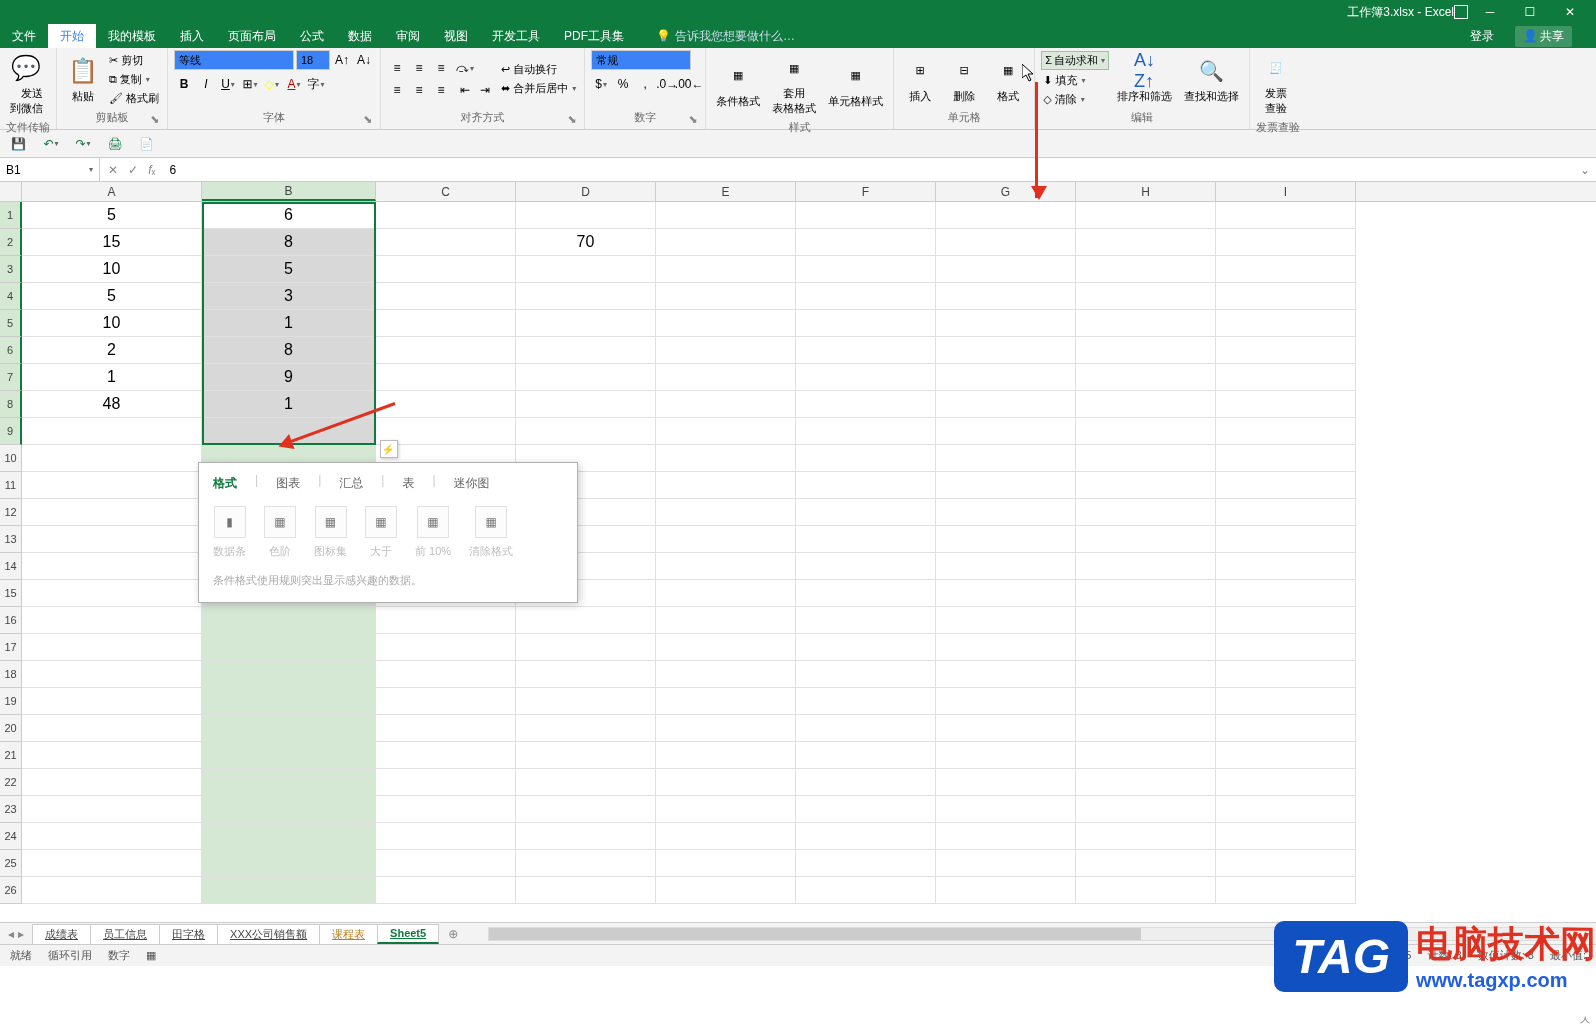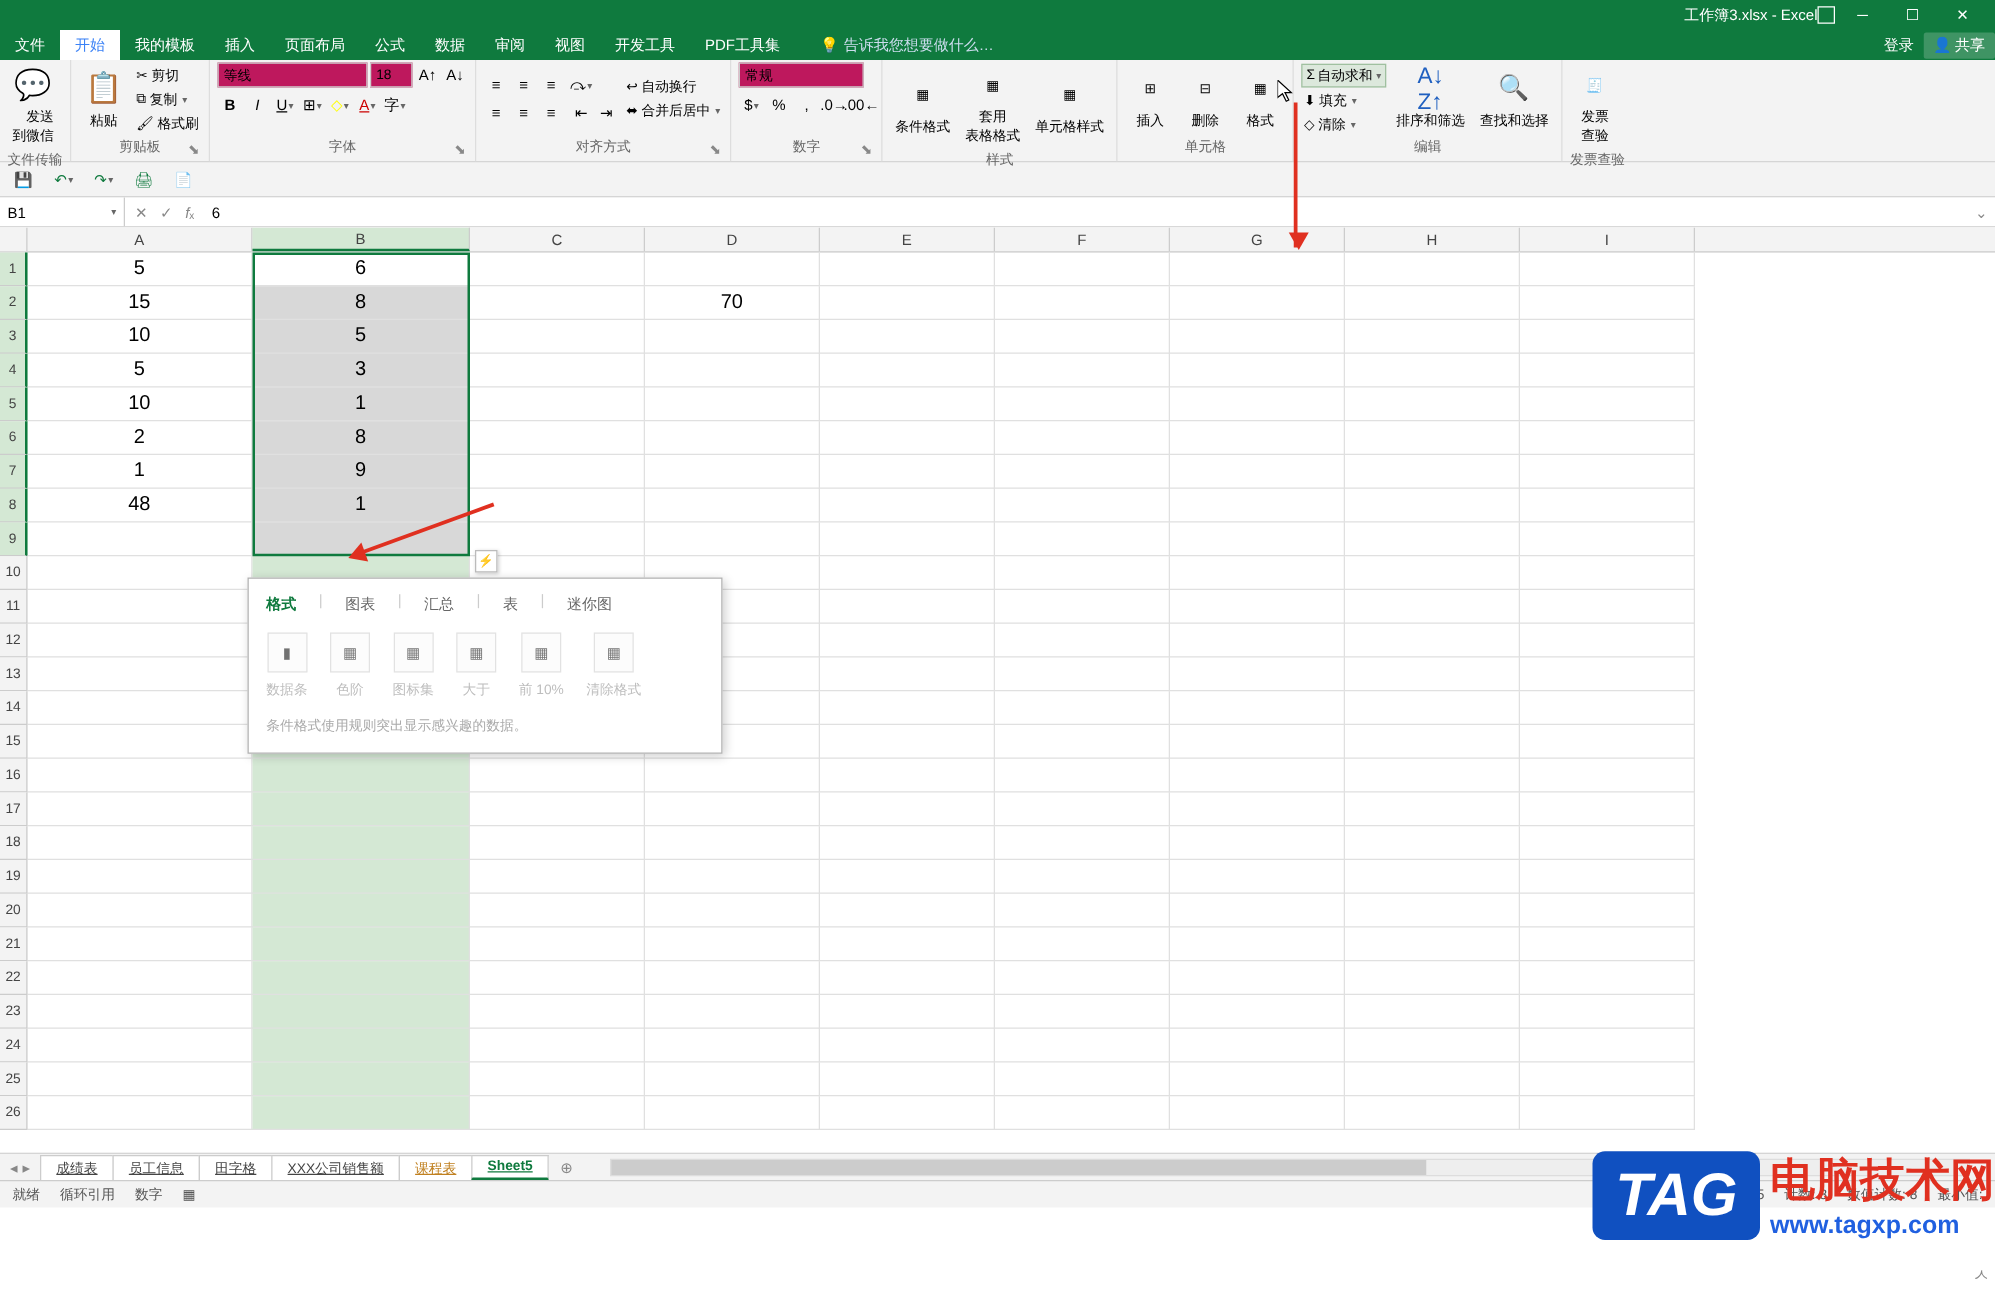--- a/index.html
+++ b/index.html
@@ -10,35 +10,35 @@
 .title-center { flex: 1; text-align: right; font-size: 12px; }
 .title-right { display: flex; align-items: center; gap: 4px; padding-right: 8px; }
 .win-btn { width: 36px; height: 24px; display: flex; align-items: center; justify-content: center; color: #fff; cursor: pointer; }
 .restore-icon { width: 14px; height: 14px; border: 1px solid #fff; }
 
 
 .menu-bar { background: #0f7a3e; height: 24px; display: flex; align-items: center; color: #fff; }
 .menu-tab { padding: 0 12px; height: 24px; display: flex; align-items: center; cursor: pointer; font-size: 12px; }
 .menu-tab.file { background: #0f7a3e; }
 .menu-tab.active { background: #fff; color: #3b82f6; }
-.menu-right { margin-left: auto; display: flex; align-items: center; padding-right: 0; gap: 8px; }
+.menu-right { margin-left: auto; display: flex; align-items: center; padding-right: 24px; gap: 21px; }
 .tell-me { color: #cde; font-size: 12px; margin-left: 20px; display: flex; align-items: center; gap: 4px; }
 .share-btn { background: rgba(255,255,255,0.2); padding: 2px 8px; border-radius: 2px; display: flex; align-items: center; gap: 2px; }
 
 
 .ribbon { background: #f3f3f3; border-bottom: 1px solid #ccc; height: 82px; display: flex; }
 .ribbon-group { border-right: 1px solid #ddd; padding: 2px 6px; display: flex; flex-direction: column; }
 .ribbon-group-content { flex: 1; display: flex; align-items: center; gap: 4px; }
 .ribbon-group-label { text-align: center; font-size: 11px; color: #666; padding: 2px 0; position: relative; }
 .ribbon-group-label .launcher { position: absolute; right: 0; bottom: 2px; width: 12px; height: 12px; color: #888; cursor: pointer; }
 .big-btn { display: flex; flex-direction: column; align-items: center; justify-content: center; gap: 2px; padding: 2px 4px; cursor: pointer; font-size: 11px; }
 .big-btn .icon { width: 32px; height: 32px; display: flex; align-items: center; justify-content: center; }
 .small-row { display: flex; align-items: center; gap: 3px; font-size: 11px; cursor: pointer; padding: 1px 2px; }
 .col-btns { display: flex; flex-direction: column; gap: 2px; }
-.font-select { border: 1px solid #ccc; background: #be185d; height: 20px; font-size: 11px; padding: 0 4px; }
+.font-select { border: 1px solid #ccc; background: #3b82f6; height: 20px; font-size: 11px; padding: 0 4px; }
 .icon-btn { width: 20px; height: 20px; display: flex; align-items: center; justify-content: center; cursor: pointer; border: 1px solid transparent; }
 .autosum-highlighted { background: #dce8dc; border: 1px solid #a0c0a0; padding: 1px 3px; display: flex; align-items: center; gap: 2px; font-size: 11px; }
 .dropdown-arr { font-size: 8px; color: #666; margin-left: 1px; }
 
 
 .qat-row { background: #f3f3f3; height: 28px; border-bottom: 1px solid #ccc; display: flex; align-items: center; padding: 0 8px; gap: 10px; }
 .qat-btn { width: 22px; height: 22px; display: flex; align-items: center; justify-content: center; cursor: pointer; color: #0f7a3e; }
 
 
 .formula-bar { height: 24px; border-bottom: 1px solid #ccc; display: flex; align-items: center; background: #fff; }

